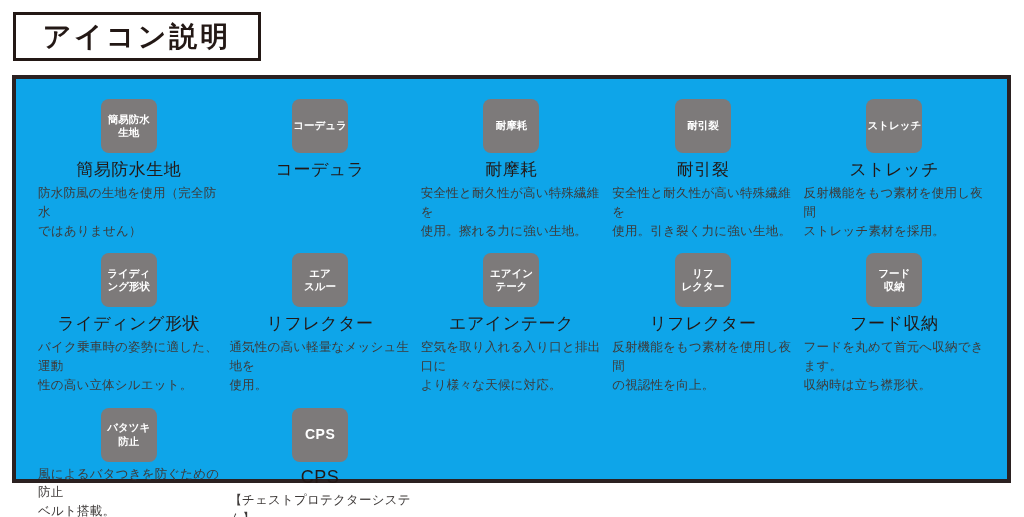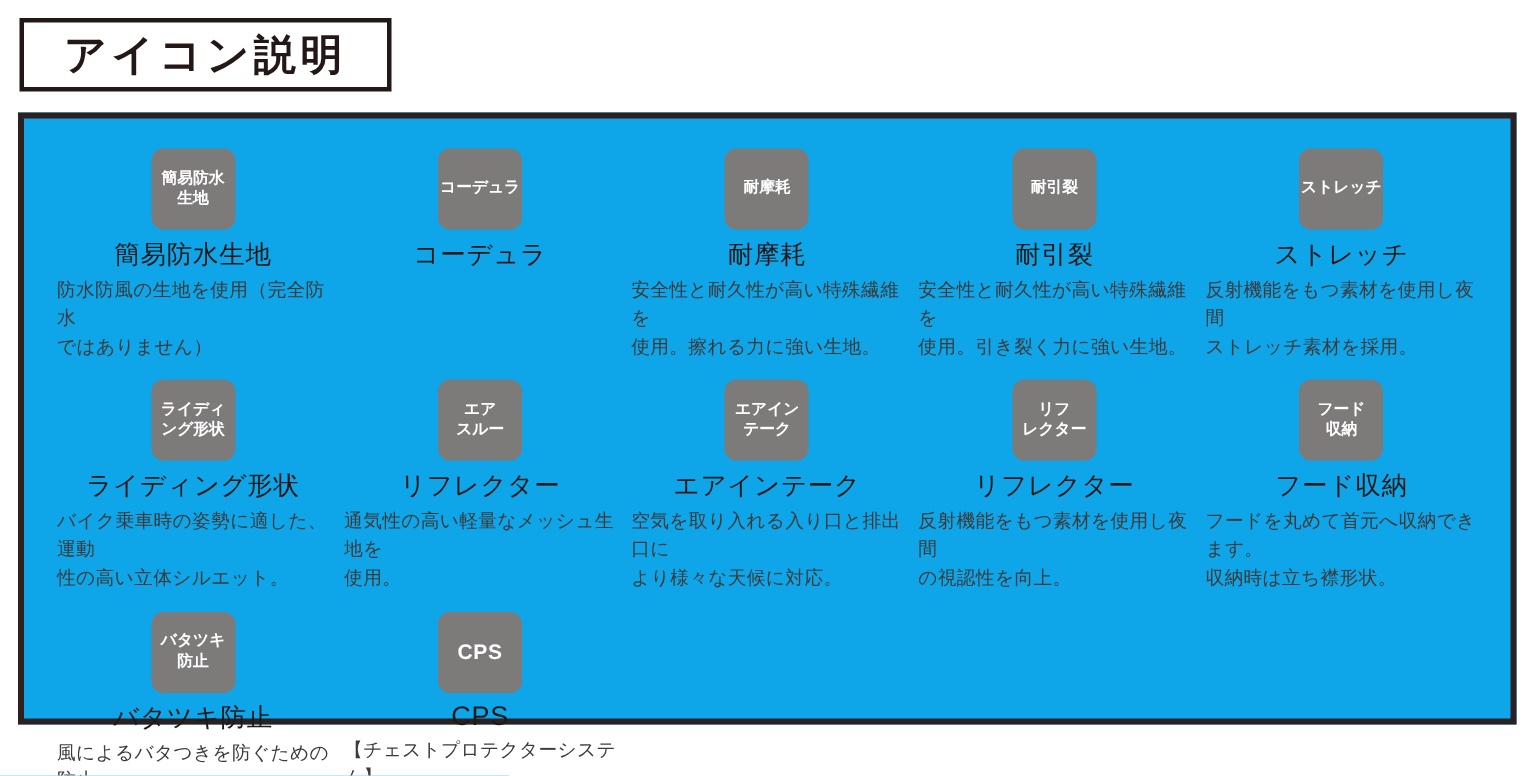--- a/index.html
+++ b/index.html
@@ -141,21 +141,20 @@
         <div class="item">
           <div class="badge">フード
 収納</div>
           <div class="item-title">フード収納</div>
           <div class="item-desc">フードを丸めて首元へ収納できます。
 収納時は立ち襟形状。</div>
         </div>
         <div class="item">
           <div class="badge">バタツキ
 防止</div>
-          <div class="item-title">バタツキ防止</div>
           <div class="item-desc">風によるバタつきを防ぐための防止
 ベルト搭載。</div>
         </div>
         <div class="item">
           <div class="badge latin">CPS</div>
           <div class="item-title latin">CPS</div>
           <div class="item-desc">【チェストプロテクターシステム】
 スナップボタン、ベルクロでの胸部
 プロテクターの取り付けが可能。</div>
         </div>

